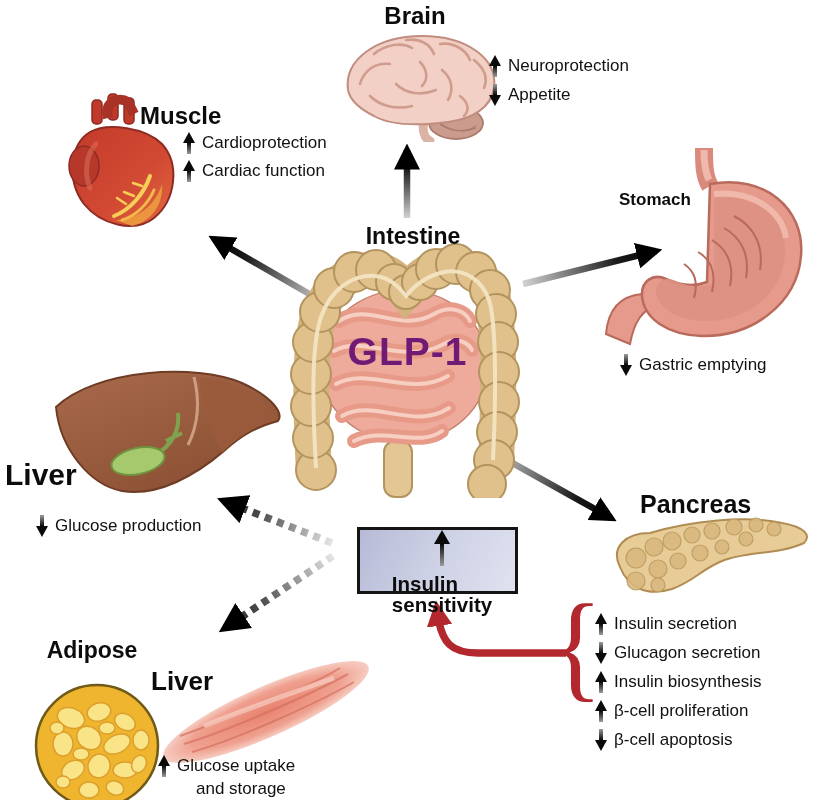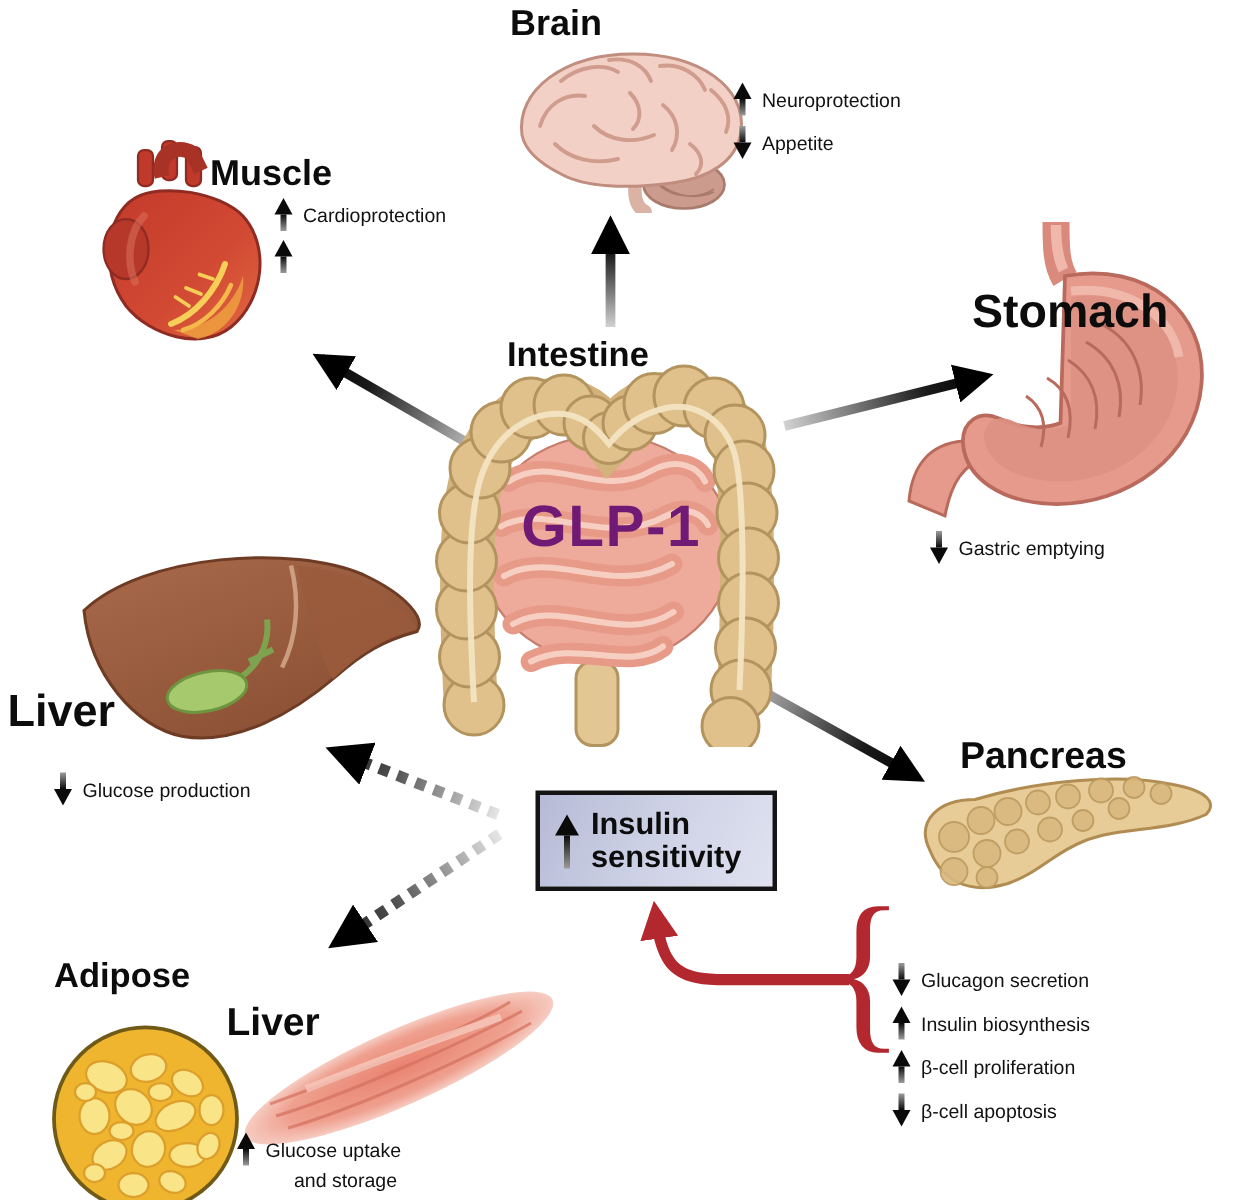--- a/index.html
+++ b/index.html
@@ -1,39 +1,39 @@
 <!DOCTYPE html>
 <html><head>
 <meta charset="utf-8">
 <style>
   html,body{margin:0;padding:0;background:#fff;}
   .canvas{position:relative;width:824px;height:800px;background:#ffffff;overflow:hidden;
           font-family:"Liberation Sans",sans-serif;color:#0c0c0c;}
   .abs{position:absolute;}
   .organ-title{position:absolute;font-weight:bold;color:#0c0c0c;white-space:nowrap;z-index:6;}
-  .center{text-align:left;}
-  .fx-row{position:absolute;display:flex;align-items:center;gap:6px;font-size:13px;
+  .center{text-align:center;}
+  .fx-row{position:absolute;display:flex;align-items:center;gap:6px;font-size:17px;
           color:#111;white-space:nowrap;z-index:6;}
   .fx-text{display:inline-block;}
   
   .fxa{display:flex;flex-direction:column;align-items:center;width:14px;flex:none;}
   .fxa .h{width:0;height:0;border-left:6px solid transparent;border-right:6px solid transparent;}
   .fxa .t{width:3.6px;height:11px;}
   .fxa.up .h{border-bottom:11px solid #0a0a0a;order:0;}
   .fxa.up .t{order:1;background:linear-gradient(to bottom,#0a0a0a,#9c9c9c);}
   .fxa.down .t{order:0;background:linear-gradient(to top,#0a0a0a,#9c9c9c);}
   .fxa.down .h{border-top:11px solid #0a0a0a;order:1;}
   .fxa.big{width:18px;}
   .fxa.big .h{border-left-width:8px;border-right-width:8px;}
   .fxa.big.up .h{border-bottom-width:14px;}
   .fxa.big .t{width:4.6px;height:22px;}
   .insulin-box{position:absolute;left:357px;top:527px;width:146px;height:61px;z-index:7;
     border:3px solid #141414;display:flex;align-items:center;gap:7px;padding-left:9px;
     box-sizing:content-box;font-weight:bold;font-size:20.5px;line-height:1.04;
-    background:linear-gradient(115deg,#b6bad6 0%,#ccd0e4 45%,#e0e2f0 100%);}
+    background:linear-gradient(115deg,#b6bad6 0%,#ccd0e4 45%,#e0e2f0 100%);flex-direction:column;}
   .brace{position:absolute;left:549px;top:594px;z-index:6;color:#b2282e;
     font-family:"Liberation Serif",serif;font-size:118px;line-height:0.9;
     transform:scaleX(.95);transform-origin:left top;font-weight:normal;}
   .glp1{position:absolute;left:325px;top:330px;width:165px;text-align:center;z-index:6;
     font-weight:bold;font-size:39px;letter-spacing:1px;color:#701a75;}
   svg{position:absolute;z-index:3;}
   svg.links{z-index:2;}
 </style>
 </head>
 <body>
@@ -262,21 +262,21 @@
     <g fill="none" stroke="#d4705f" stroke-width="2" opacity="0.7">
       <path d="M40,104 C80,92 160,58 204,34"></path>
       <path d="M36,96 C80,80 160,50 196,28"></path>
       <path d="M48,112 C90,100 168,66 210,42"></path>
     </g>
     <path d="M60,86 C100,70 150,52 190,38" fill="none" stroke="#f6c9bd" stroke-width="5" opacity="0.8"></path>
   </svg>
 
   <div class="organ-title center" style="left:340px;top:2px;width:150px;font-size:24px">Brain</div>
   <div class="organ-title" style="left:140px;top:102px;font-size:24px">Muscle</div>
-  <div class="organ-title" style="left:648px;top:190px;font-size:31px">Stomach</div>
+  <div class="organ-title" style="left:619px;top:190px;font-size:17px">Stomach</div>
   <div class="organ-title center" style="left:338px;top:223px;width:150px;font-size:23px">Intestine</div>
   <div class="organ-title" style="left:5px;top:458px;font-size:30px">Liver</div>
   <div class="organ-title" style="left:640px;top:490px;font-size:25px">Pancreas</div>
   <div class="organ-title center" style="left:36px;top:638px;width:112px;font-size:23px;line-height:1.1">
     <div>Adipose</div>
   </div>
   <div class="organ-title" style="left:151px;top:666px;font-size:26px">Liver</div>
 
   <div class="glp1">GLP-1</div>
 
@@ -300,38 +300,46 @@
         <i class="h"></i>
         <i class="t"></i>
       </span>
     <span class="fx-text">Cardioprotection</span>
   </div>
   <div class="fx-row" style="left:182px;top:160px">
     <span class="fxa up">
         <i class="h"></i>
         <i class="t"></i>
       </span>
+    <span class="fx-text">Cardiac function</span>
   </div>
 
   <div class="fx-row" style="left:619px;top:354px">
     <span class="fxa down">
         <i class="t"></i>
         <i class="h"></i>
       </span>
     <span class="fx-text">Gastric emptying</span>
   </div>
 
   <div class="fx-row" style="left:35px;top:515px">
     <span class="fxa down">
         <i class="t"></i>
         <i class="h"></i>
       </span>
     <span class="fx-text">Glucose production</span>
   </div>
 
+  <div class="fx-row" style="left:594px;top:613px">
+    <span class="fxa up">
+        <i class="h"></i>
+        <i class="t"></i>
+      </span>
+    <span class="fx-text">Insulin secretion</span>
+  </div>
   <div class="fx-row" style="left:594px;top:642px">
     <span class="fxa down">
         <i class="t"></i>
         <i class="h"></i>
       </span>
     <span class="fx-text">Glucagon secretion</span>
   </div>
   <div class="fx-row" style="left:594px;top:671px">
     <span class="fxa up">
         <i class="h"></i>

